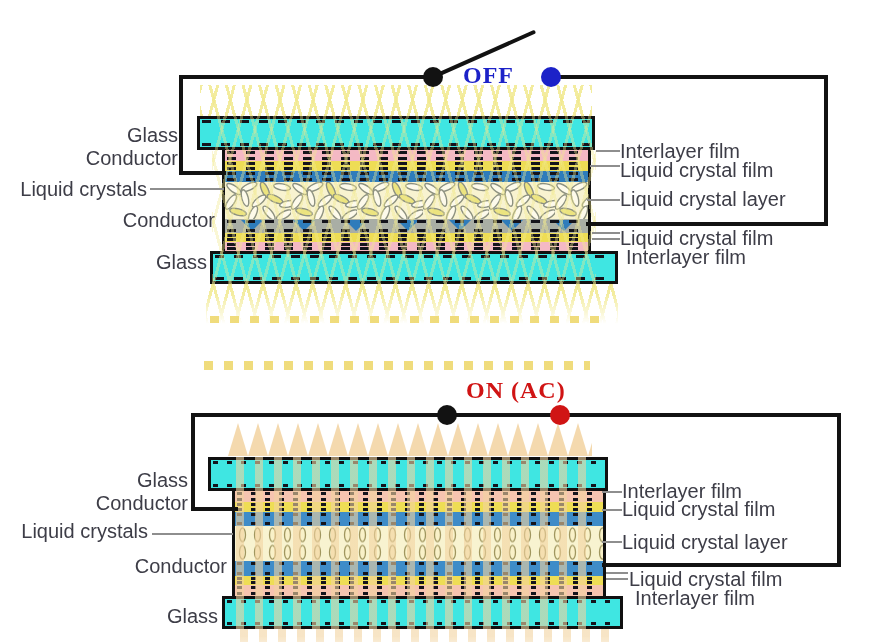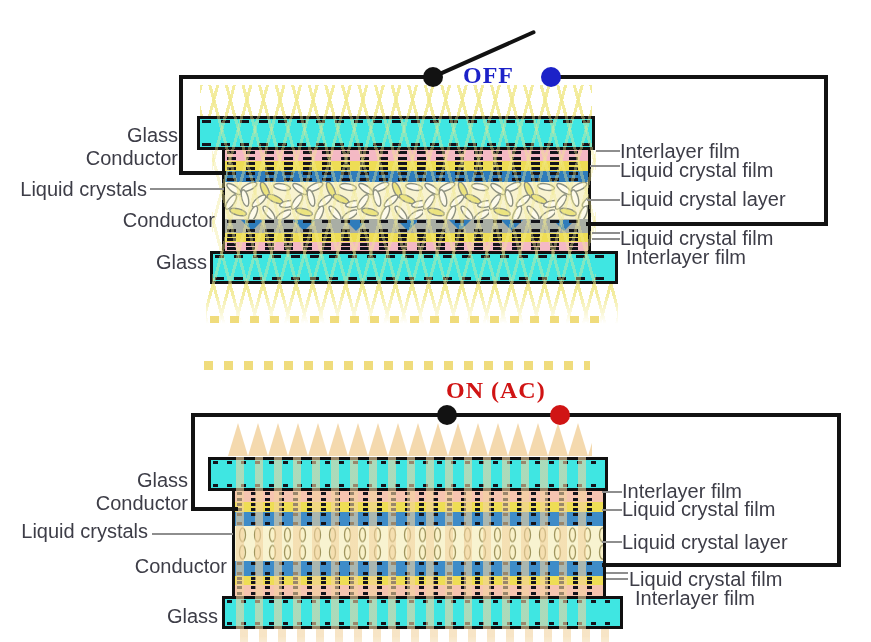--- a/index.html
+++ b/index.html
@@ -133,21 +133,21 @@
 
     <div class="light-dash" style="left:204px;top:342px;width:386px;height:9px"></div>
 
     <div class="wire" style="left:191px;top:394px;width:650px;height:4px"></div>
     <div class="wire" style="left:191px;top:394px;width:4px;height:98px"></div>
     <div class="wire" style="left:191px;top:488px;width:47px;height:4px"></div>
     <div class="wire" style="left:837px;top:394px;width:4px;height:154px"></div>
     <div class="wire" style="left:602px;top:544px;width:239px;height:4px"></div>
     <div class="dot" style="left:437px;top:386px;background:var(--wire)"></div>
     <div class="dot" style="left:550px;top:386px;background:var(--on_state)"></div>
-    <div class="state-label" style="left:446px;top:358px;color:var(--on_state)">ON (AC)</div>
+    <div class="state-label" style="left:466px;top:358px;color:var(--on_state)">ON (AC)</div>
 
     <div class="arrow-row" style="left:228px;top:404px;width:364px;height:33px">
       <svg width="100%" height="100%" preserveAspectRatio="none">
         <defs>
           <pattern id="p-arrow" width="20" height="33" patternUnits="userSpaceOnUse">
             <path d="M10 0 L20 33 L0 33 Z" fill="#f2d3a0" fill-opacity="0.85"></path>
           </pattern>
         </defs>
         <rect width="100%" height="100%" fill="url(#p-arrow)"></rect>
       </svg>

